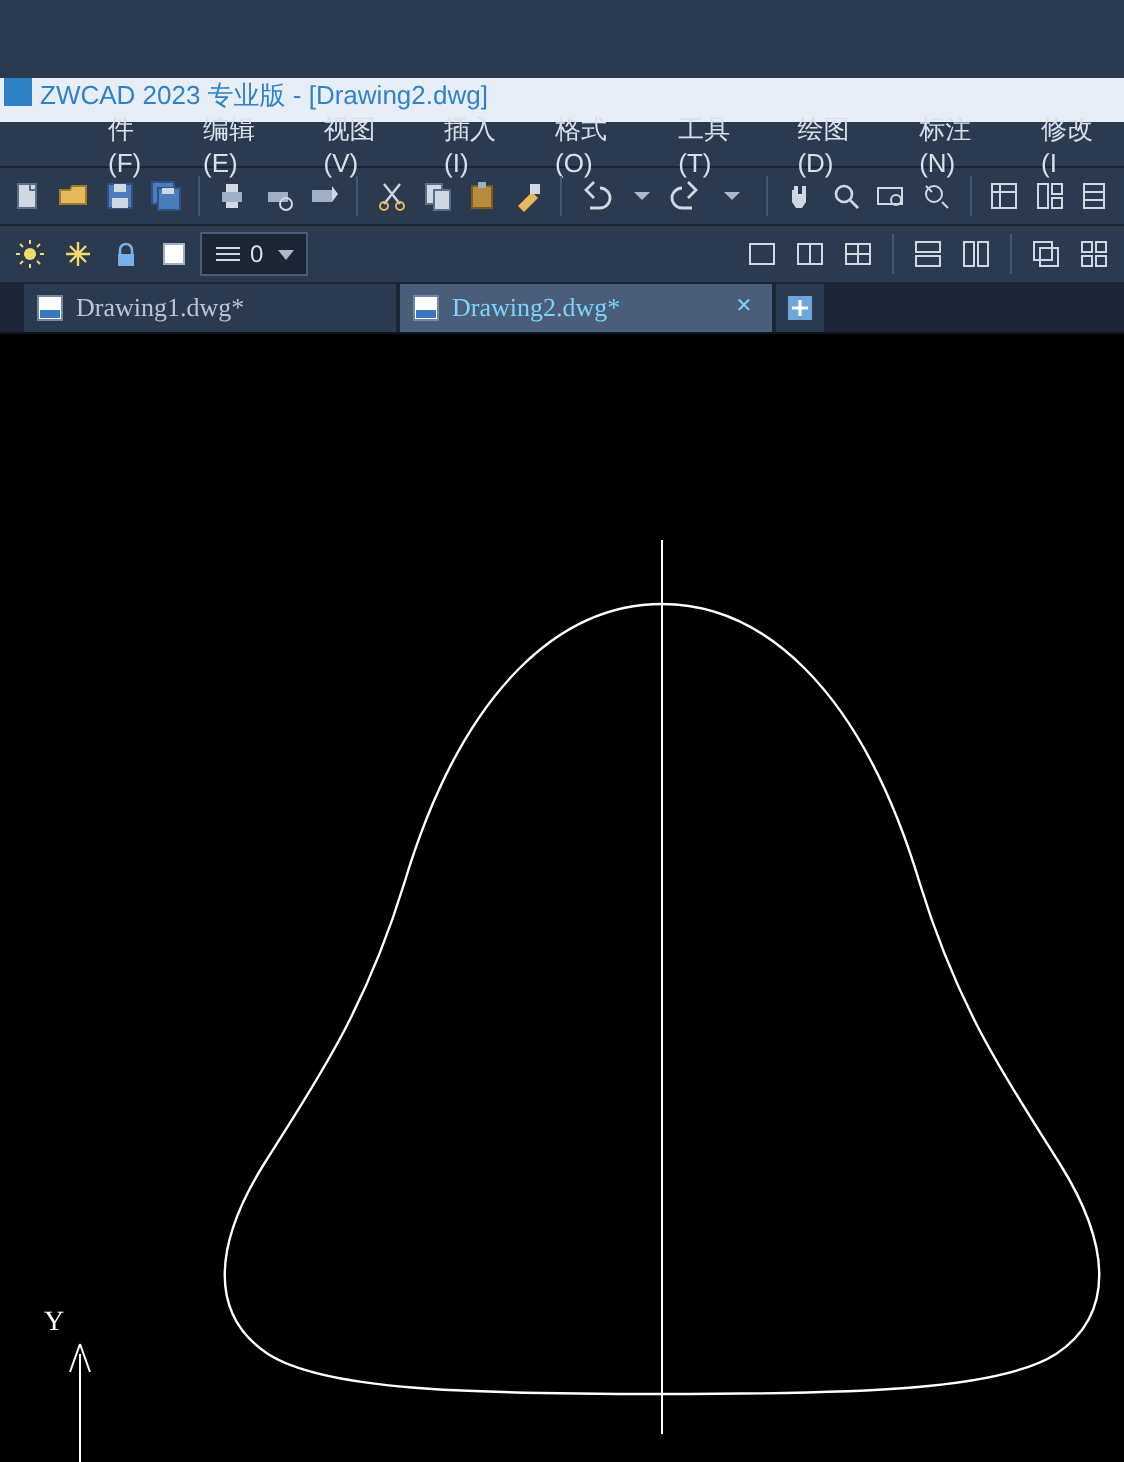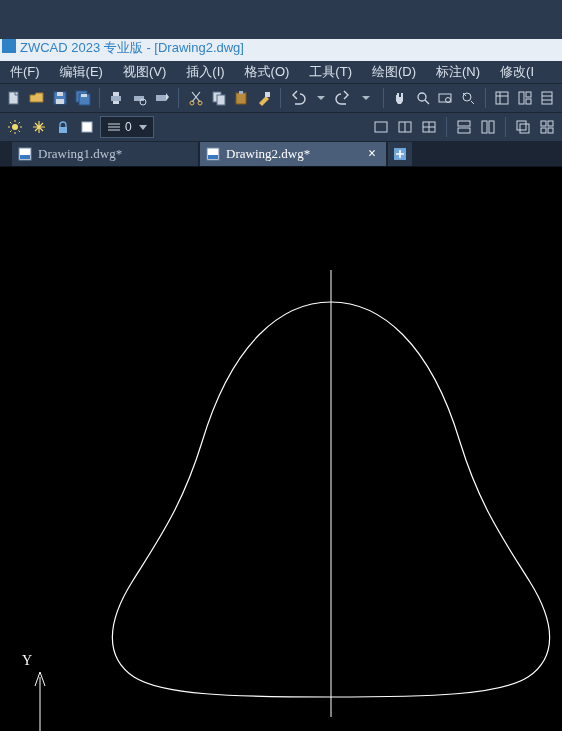--- a/index.html
+++ b/index.html
@@ -34,20 +34,21 @@
     display: inline-block;
   }
 
   
   .menubar {
     height: 22px;
     background: #2b3a4f;
     display: flex;
     align-items: stretch;
     border-bottom: 1px solid #1b2533;
+    padding-left: 44px;
   }
   .menubar .menuitem {
     padding: 0 10px;
     display: flex;
     align-items: center;
     color: #d7e0ea;
     font-size: 13px;
     cursor: default;
   }
 
@@ -115,21 +116,21 @@
     background: #2b3a4f;
     color: #b9c5d3;
     font-family: Liberation Serif, serif;
     font-size: 13px;
     gap: 4px;
     min-width: 170px;
     position: relative;
   }
   .doctab.active {
     background: #4a5e7a;
-    color: #ffffff;
+    color: #7dd3fc;
   }
   .doctab .dwgicon {
     width: 16px; height: 14px;
     display:inline-flex; align-items:center; justify-content:center;
   }
   .doctab .closex {
     margin-left: auto;
     font-weight: bold;
     padding-left: 10px;
     font-size: 14px;

